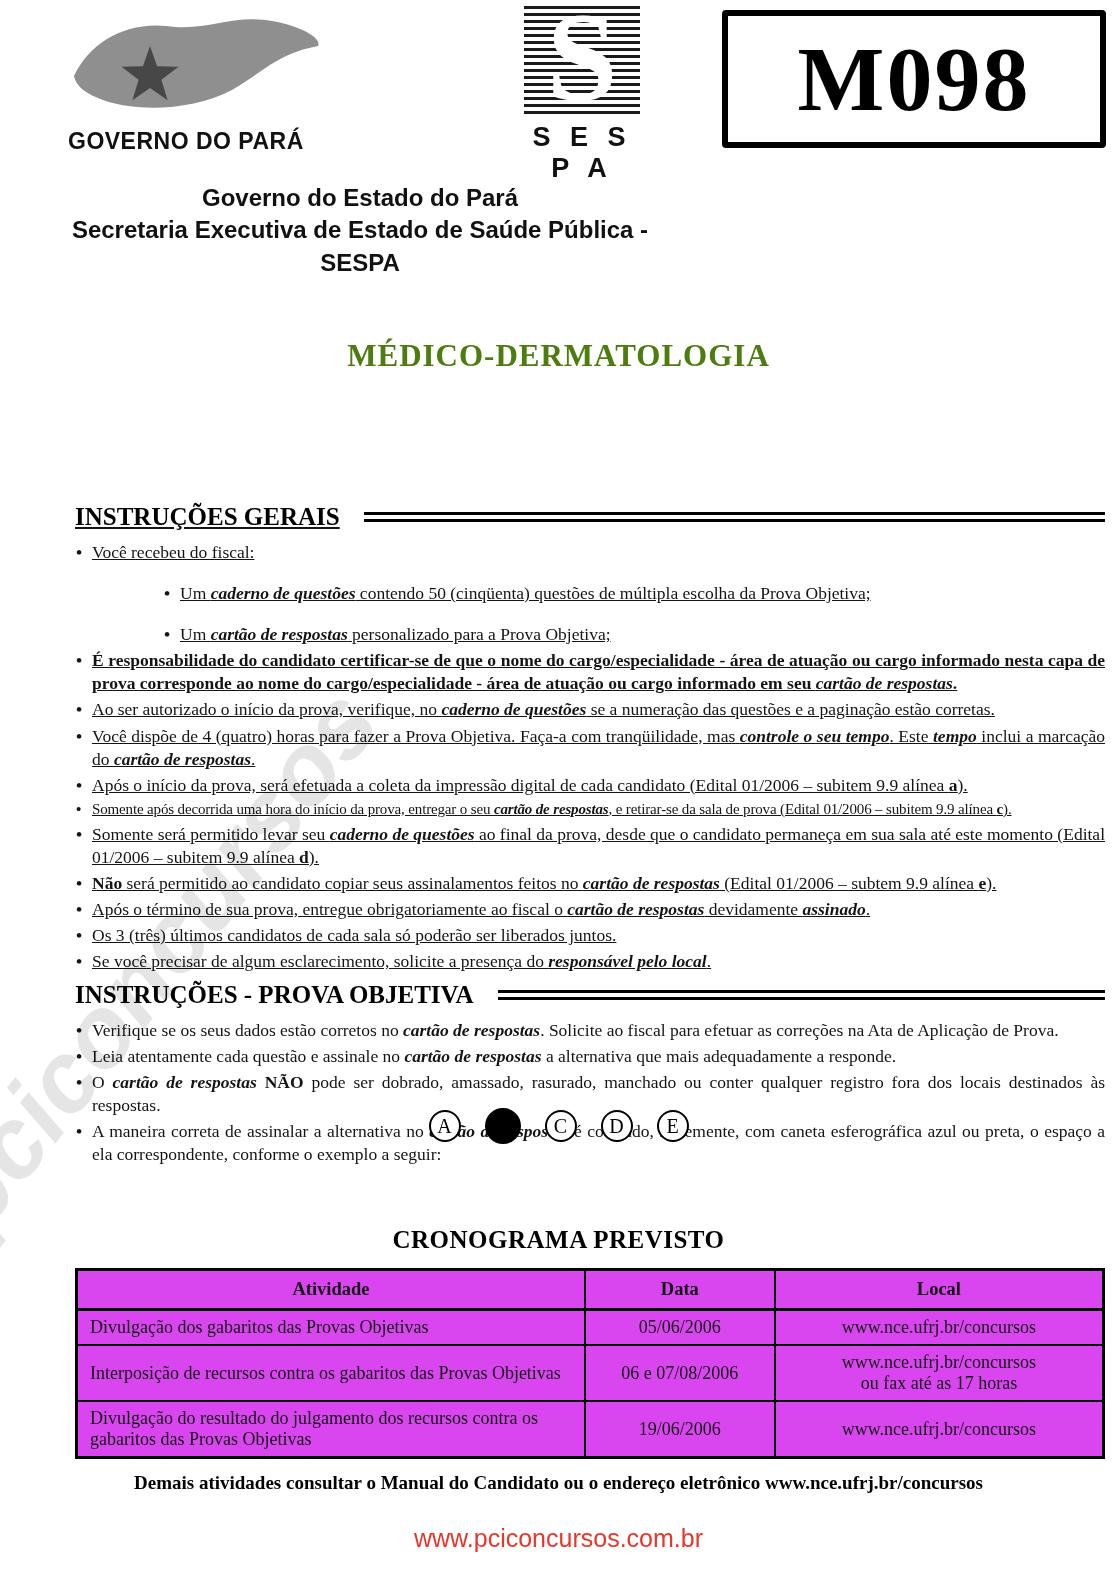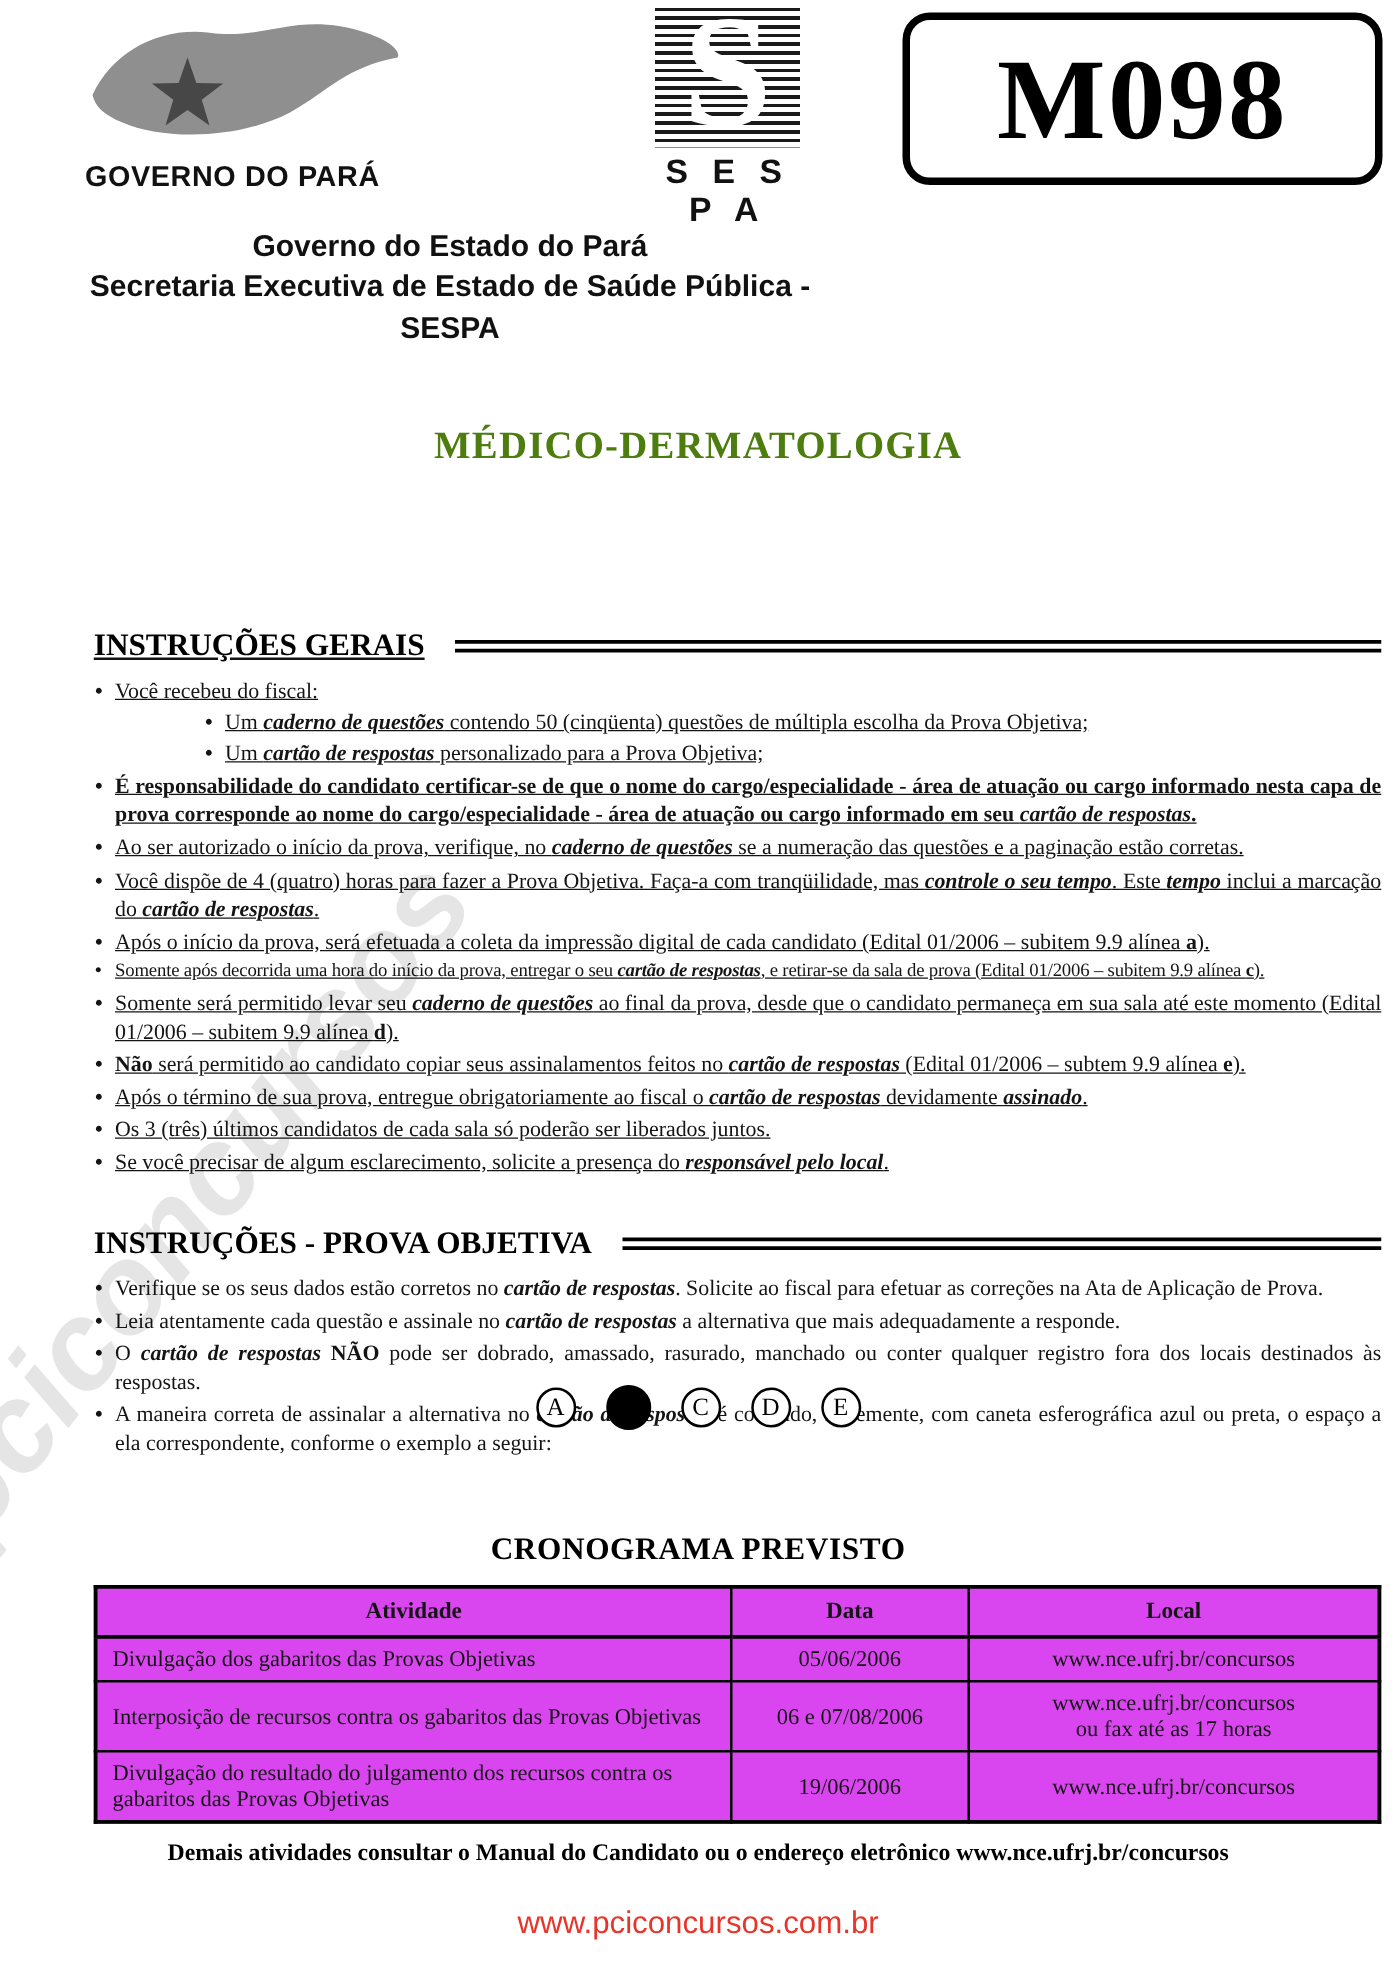--- a/index.html
+++ b/index.html
@@ -15,37 +15,37 @@
   .gov-caption{font-family:"Liberation Sans",sans-serif;font-weight:bold;font-size:23px;
                letter-spacing:0.5px;color:#111;margin-top:2px;}
   .sespa-logo{position:absolute;left:517px;top:6px;width:130px;height:165px;z-index:1;text-align:center;}
   .sespa-stripes{position:relative;width:116px;height:112px;margin:0 auto;
                  background:repeating-linear-gradient(#1a1a1a 0px,#1a1a1a 3px,#ffffff 3px,#ffffff 7px);}
   .sespa-stripes .s-cut{position:absolute;left:50%;top:50%;transform:translate(-50%,-54%);
                  font-family:"Liberation Serif",serif;font-weight:bold;font-size:128px;color:#ffffff;line-height:1;}
   .sespa-caption{font-family:"Liberation Sans",sans-serif;font-weight:bold;font-size:27px;
                  letter-spacing:6px;margin-top:4px;color:#111;}
   .code-box{position:absolute;left:722px;top:10px;width:372px;height:126px;border:6px solid #000;
-            border-radius:22px;display:flex;align-items:center;justify-content:center;z-index:1;background:#fff;}
+            border-radius:4px;display:flex;align-items:center;justify-content:center;z-index:1;background:#fff;}
   .code-box span{font-family:"Liberation Serif",serif;font-weight:bold;font-size:92px;letter-spacing:2px;color:#000;}
   .org-lines{position:absolute;left:70px;top:182px;width:580px;text-align:center;z-index:1;
              font-family:"Liberation Sans",sans-serif;font-weight:bold;font-size:24px;line-height:1.35;color:#111;}
   
   .exam-title{position:absolute;left:0;top:338px;width:100%;text-align:center;z-index:1;
               font-weight:bold;font-size:31px;letter-spacing:1px;color:#4d7c0f;}
   
   .section{position:absolute;left:75px;right:12px;z-index:1;font-size:17.5px;line-height:1.32;}
   #sec-gerais{top:500px;text-decoration:underline;}
   #sec-objetiva{top:978px;}
   .sec-head{display:flex;align-items:center;margin-bottom:8px;}
   .sec-head .hd{font-weight:bold;font-size:25px;white-space:nowrap;color:#000;}
   .sec-head .rule{flex:1;margin-left:24px;height:4px;border-top:3px solid #000;border-bottom:3px solid #000;}
   .b{position:relative;padding-left:17px;text-align:justify;margin-top:3px;}
   .b::before{content:"\2022";position:absolute;left:1px;top:0;font-weight:bold;}
-  .b.sub{margin-left:88px;margin-top:2px;}
+  .b.sub{margin-left:88px;margin-top:18px;}
   .b.tight{font-size:15px;letter-spacing:-0.15px;}
   
   .answer-example{position:absolute;left:0;top:1108px;width:100%;display:flex;justify-content:center;
                   align-items:center;gap:24px;z-index:1;}
   .bub{width:32px;height:32px;border:2.5px solid #000;border-radius:50%;display:flex;align-items:center;
        justify-content:center;font-size:20px;color:#000;background:#fff;box-sizing:border-box;}
   .bub.filled{background:#000;border-color:#000;color:transparent;width:36px;height:36px;}
   
   .crono-head{position:absolute;left:0;top:1226px;width:100%;text-align:center;font-weight:bold;
               font-size:25px;letter-spacing:0.5px;z-index:1;color:#000;}

